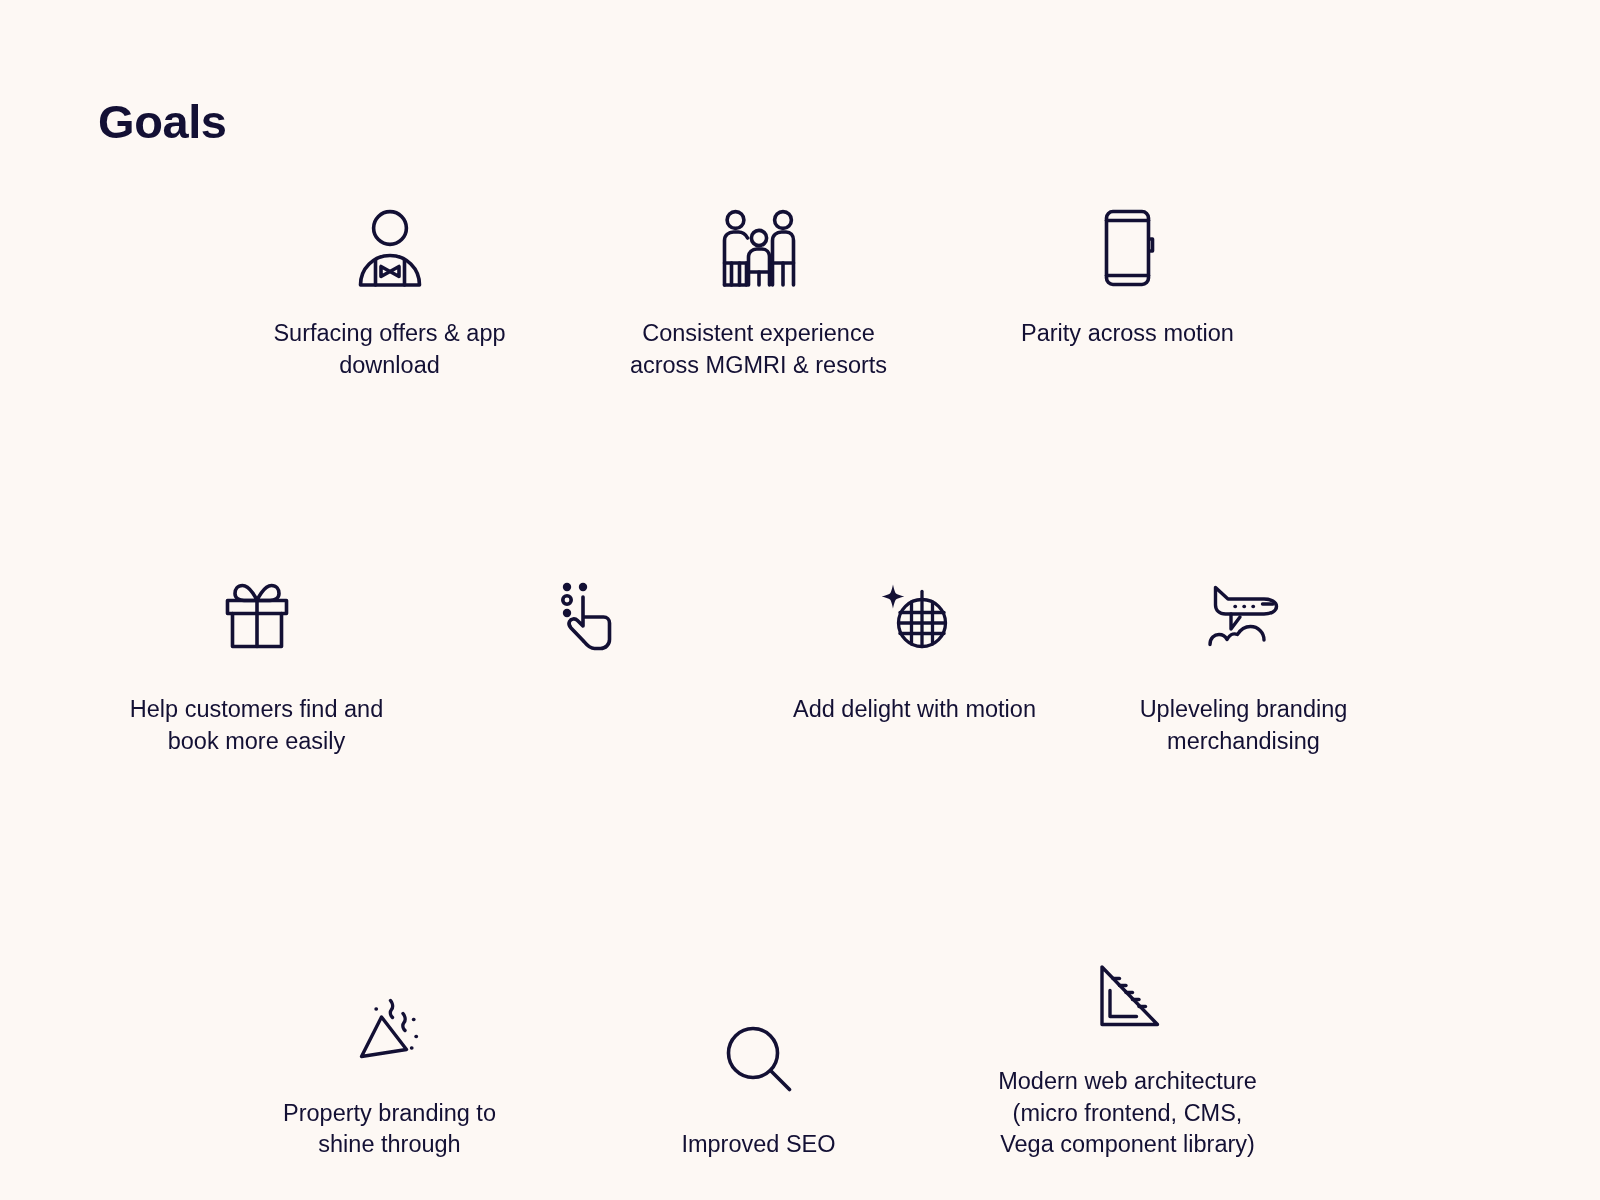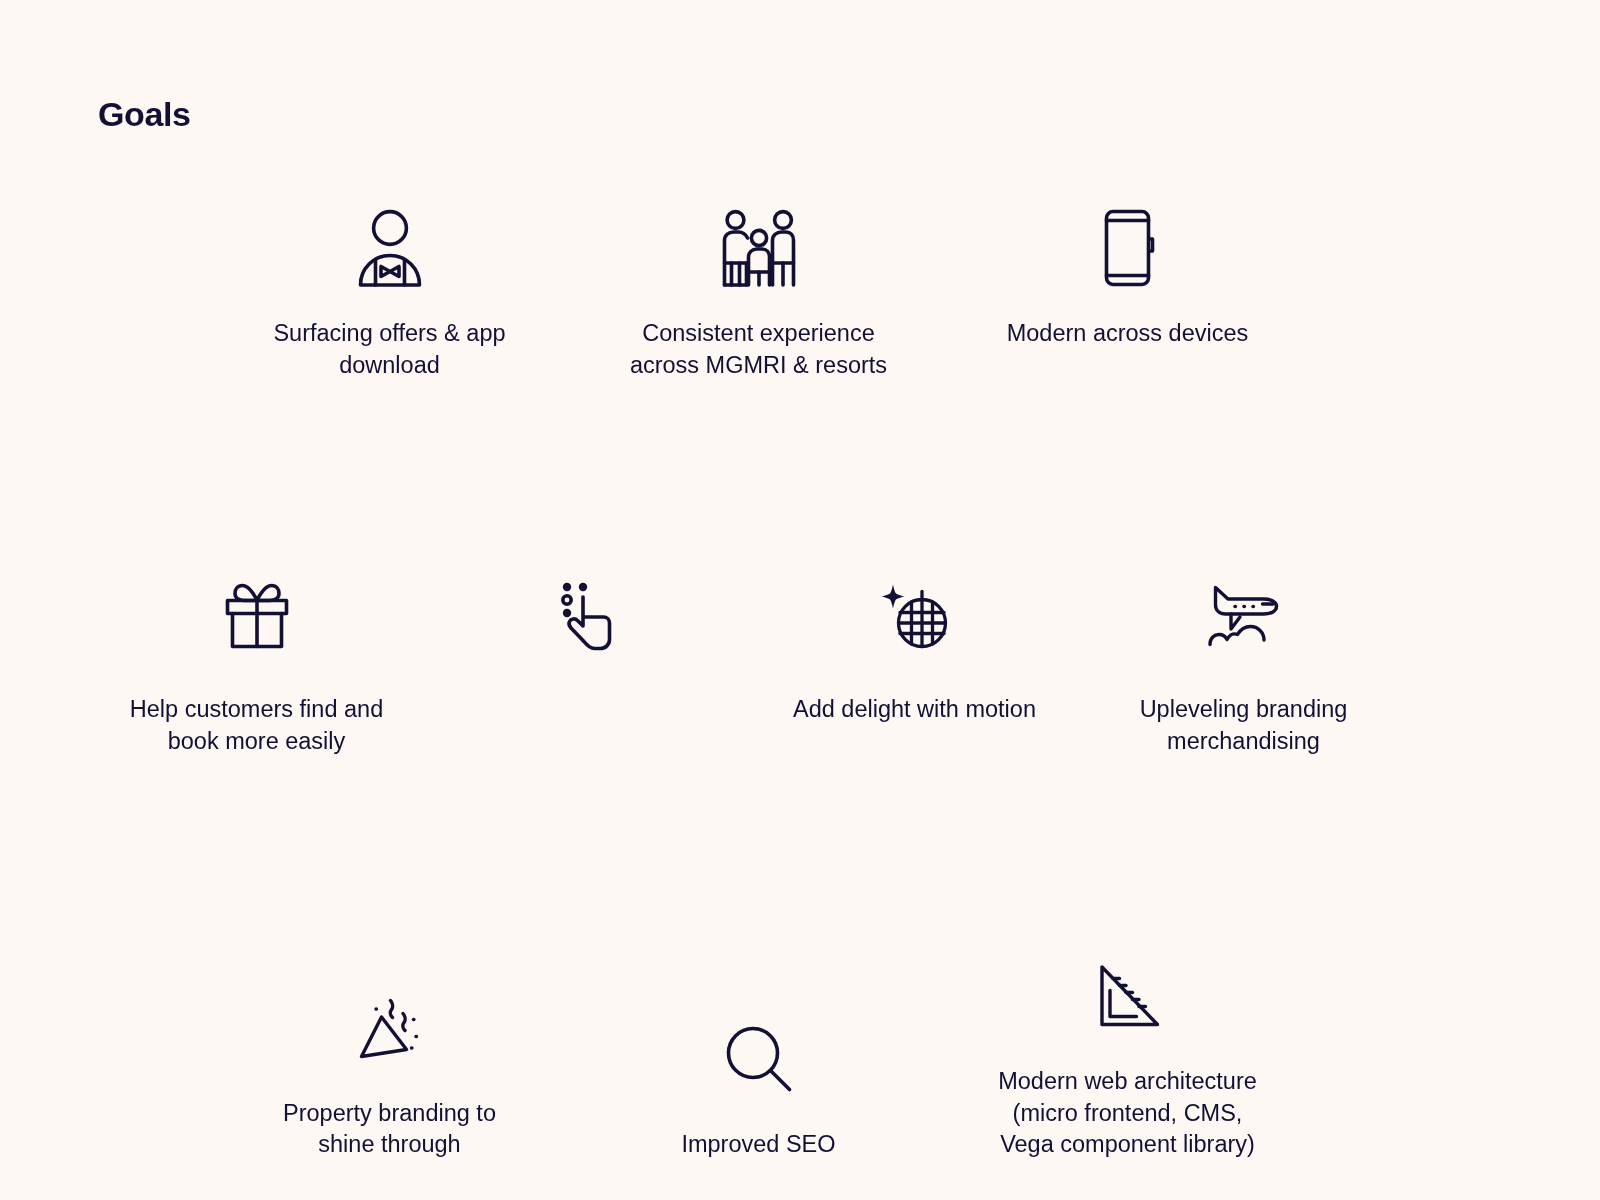--- a/index.html
+++ b/index.html
@@ -20,21 +20,21 @@
     position: relative;
     width: 1600px;
     height: 1200px;
     box-sizing: border-box;
   }
 
   .page-title {
     position: absolute;
     left: 98px;
     top: 96px;
-    font-size: 34px;
+    font-size: 47px;
     font-weight: 700;
     letter-spacing: -0.4px;
     color: #131034;
     margin: 0;
     line-height: 1.1;
   }
 
   .goals-grid {
     position: absolute;
     left: 0;
@@ -147,21 +147,21 @@
 
       <div class="goal-item">
         <div class="goal-icon">
           <svg width="54" height="78" viewBox="0 0 54 78" fill="none" stroke="#131034" stroke-width="3.6" stroke-linecap="round" stroke-linejoin="round">
             <rect x="5.5" y="2.5" width="42" height="73" rx="6.5"></rect>
             <path d="M5.5 11.5 L47.5 11.5"></path>
             <path d="M5.5 66.5 L47.5 66.5"></path>
             <path d="M49.5 30 L51.5 30 L51.5 42 L49.5 42"></path>
           </svg>
         </div>
-        <div class="goal-label">Modern across devices</div>
+        <div class="goal-label">Parity across motion</div>
       </div>
 
     </div>
 
     <div class="goal-row row-2">
 
       <div class="goal-item">
         <div class="goal-icon">
           <svg width="66" height="66" viewBox="0 0 66 66" fill="none" stroke="#131034" stroke-width="3.6" stroke-linecap="round" stroke-linejoin="round">
             <path d="M33 17.5 C33 17.5 26.5 2.5 18.5 2.5 C13.5 2.5 11 6.5 11 10.5 C11 15 15 17.5 20 17.5 Z"></path>

